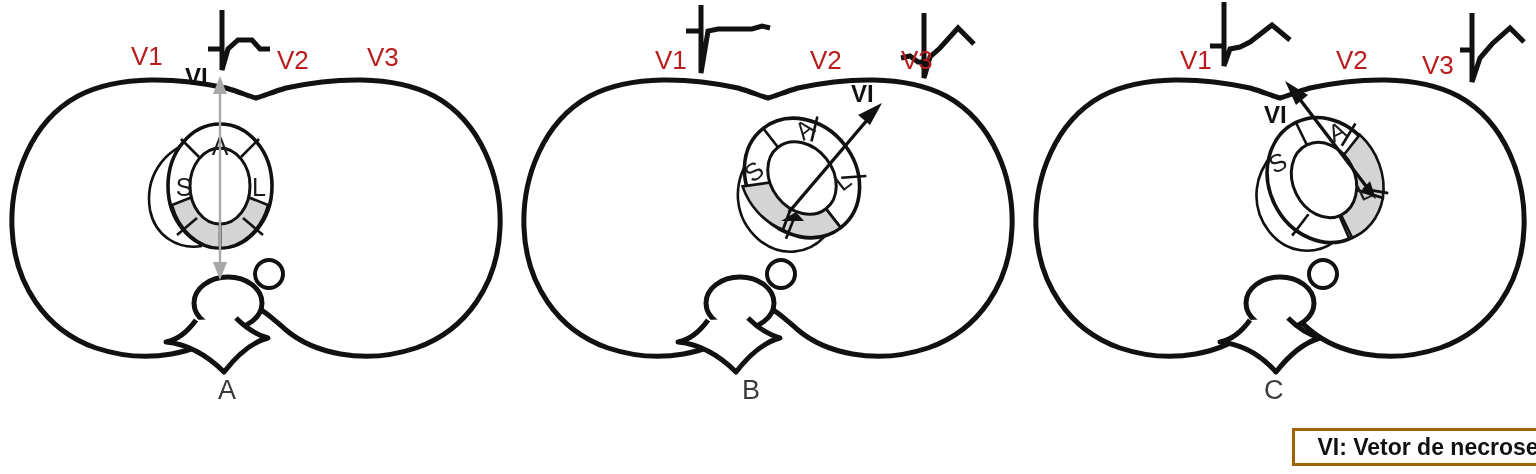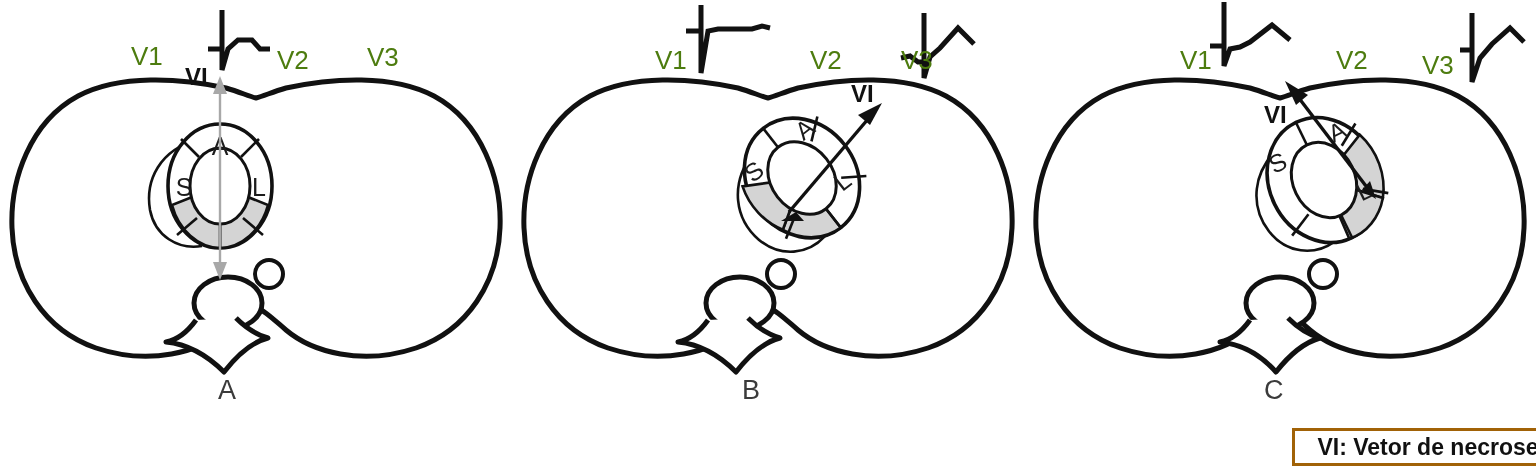--- a/index.html
+++ b/index.html
@@ -89,21 +89,21 @@
     stroke-width: 3.4;
     fill: none;
   }
   .vector-black-head {
     fill: #111111;
   }
   .lead-label {
     position: absolute;
     font-family: "Liberation Sans", sans-serif;
     font-size: 26px;
-    color: #4d7c0f;
+    color: #b91c1c;
     white-space: nowrap;
     line-height: 1;
   }
   .panel-letter {
     position: absolute;
     font-family: "Liberation Sans", sans-serif;
     font-size: 27px;
     color: #3b3b3b;
     white-space: nowrap;
     line-height: 1;

